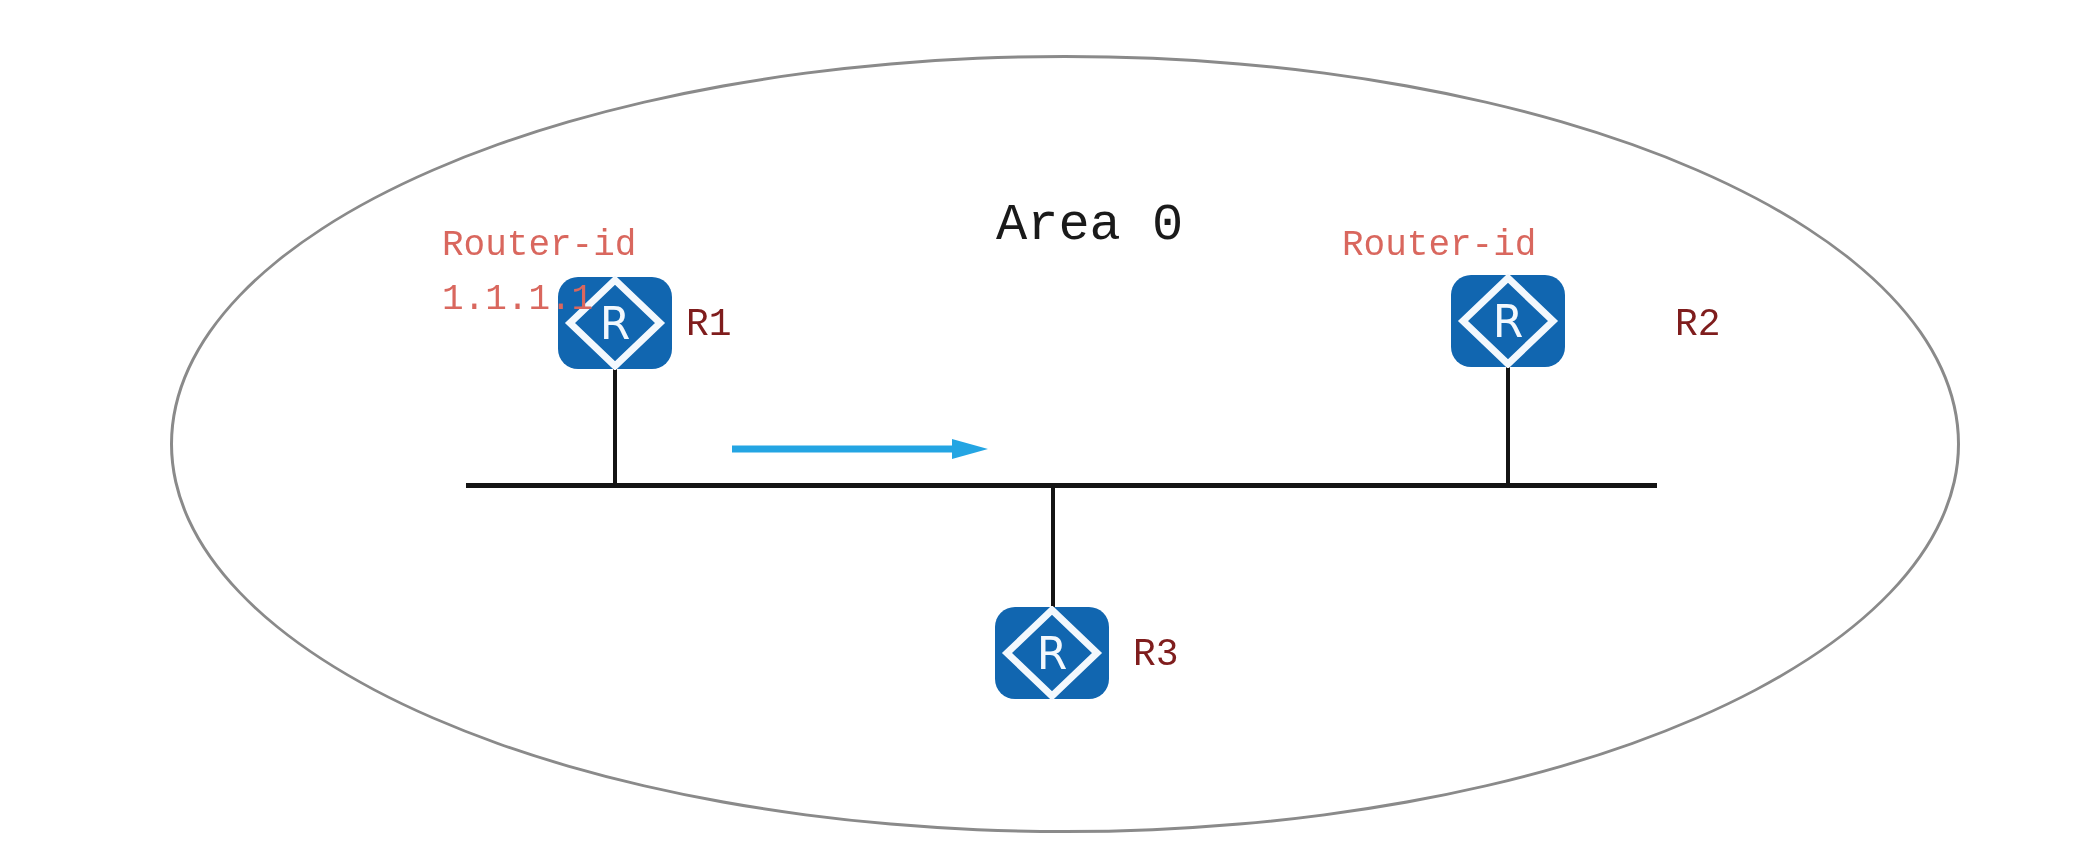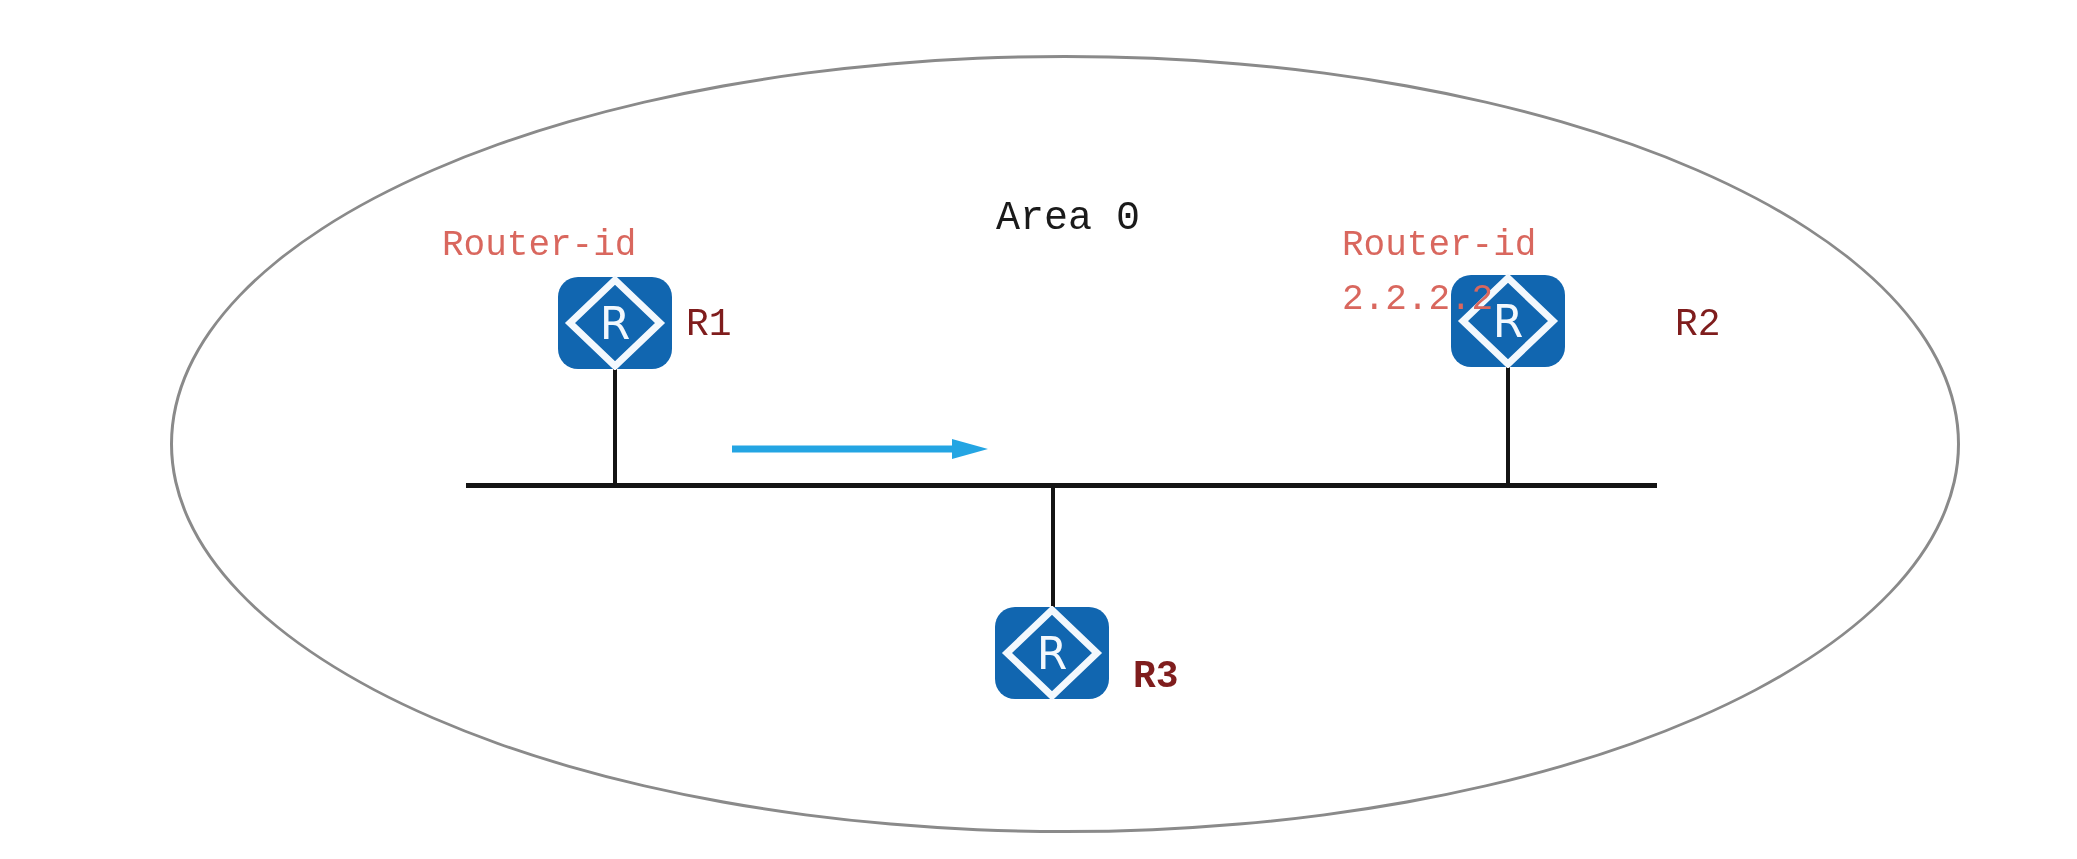--- a/index.html
+++ b/index.html
@@ -26,21 +26,21 @@
     border: 3px solid var(--color-ellipse-gray, #8a8a8a);
     border-radius: 50%;
     box-sizing: border-box;
     background: transparent;
   }
 
   .area-title {
     position: absolute;
     left: 996px;
     top: 196px;
-    font-size: 40px;
+    font-size: 52px;
     color: #1a1a1a;
     white-space: nowrap;
   }
 
   
   .bus-line {
     position: absolute;
     left: 466px;
     top: 483px;
     width: 1191px;
@@ -80,21 +80,21 @@
   }
 
   .router-name {
     position: absolute;
     font-size: 38px;
     color: #7f1d1d;
     white-space: nowrap;
   }
   .router-name.r1 { left: 686px;  top: 303px; }
   .router-name.r2 { left: 1675px; top: 303px; }
-  .router-name.r3 { left: 1133px; top: 655px; font-weight: bold; }
+  .router-name.r3 { left: 1133px; top: 633px; }
 
   
   .router-id-label {
     position: absolute;
     font-size: 36px;
     line-height: 54px;
     color: var(--color-label-red, #d9675e);
     white-space: nowrap;
     margin-top: 29px;
   }
@@ -141,31 +141,31 @@
   <div class="link r3"></div>
 
   <svg class="router-icon r1" viewBox="0 0 116 94">
     <rect class="bg" x="1" y="1" width="114" height="92" rx="20"></rect>
     <polygon class="diamond" points="58,4 103,47 58,90 13,47"></polygon>
     <text class="glyph" x="58" y="63">R</text>
   </svg>
   <div class="router-name r1">R1</div>
   <div class="router-id-label r1">
     <div>Router-id</div>
+    <div>1.1.1.1</div>
   </div>
 
   <svg class="router-icon r2" viewBox="0 0 116 94">
     <rect class="bg" x="1" y="1" width="114" height="92" rx="20"></rect>
     <polygon class="diamond" points="58,4 103,47 58,90 13,47"></polygon>
     <text class="glyph" x="58" y="63">R</text>
   </svg>
   <div class="router-name r2">R2</div>
   <div class="router-id-label r2">
     <div>Router-id</div>
-    <div>2.2.2.2</div>
   </div>
 
   <svg class="router-icon r3" viewBox="0 0 116 94">
     <rect class="bg" x="1" y="1" width="114" height="92" rx="20"></rect>
     <polygon class="diamond" points="58,4 103,47 58,90 13,47"></polygon>
     <text class="glyph" x="58" y="63">R</text>
   </svg>
   <div class="router-name r3">R3</div>
 
   <svg class="hello-arrow" viewBox="0 0 262 24">

